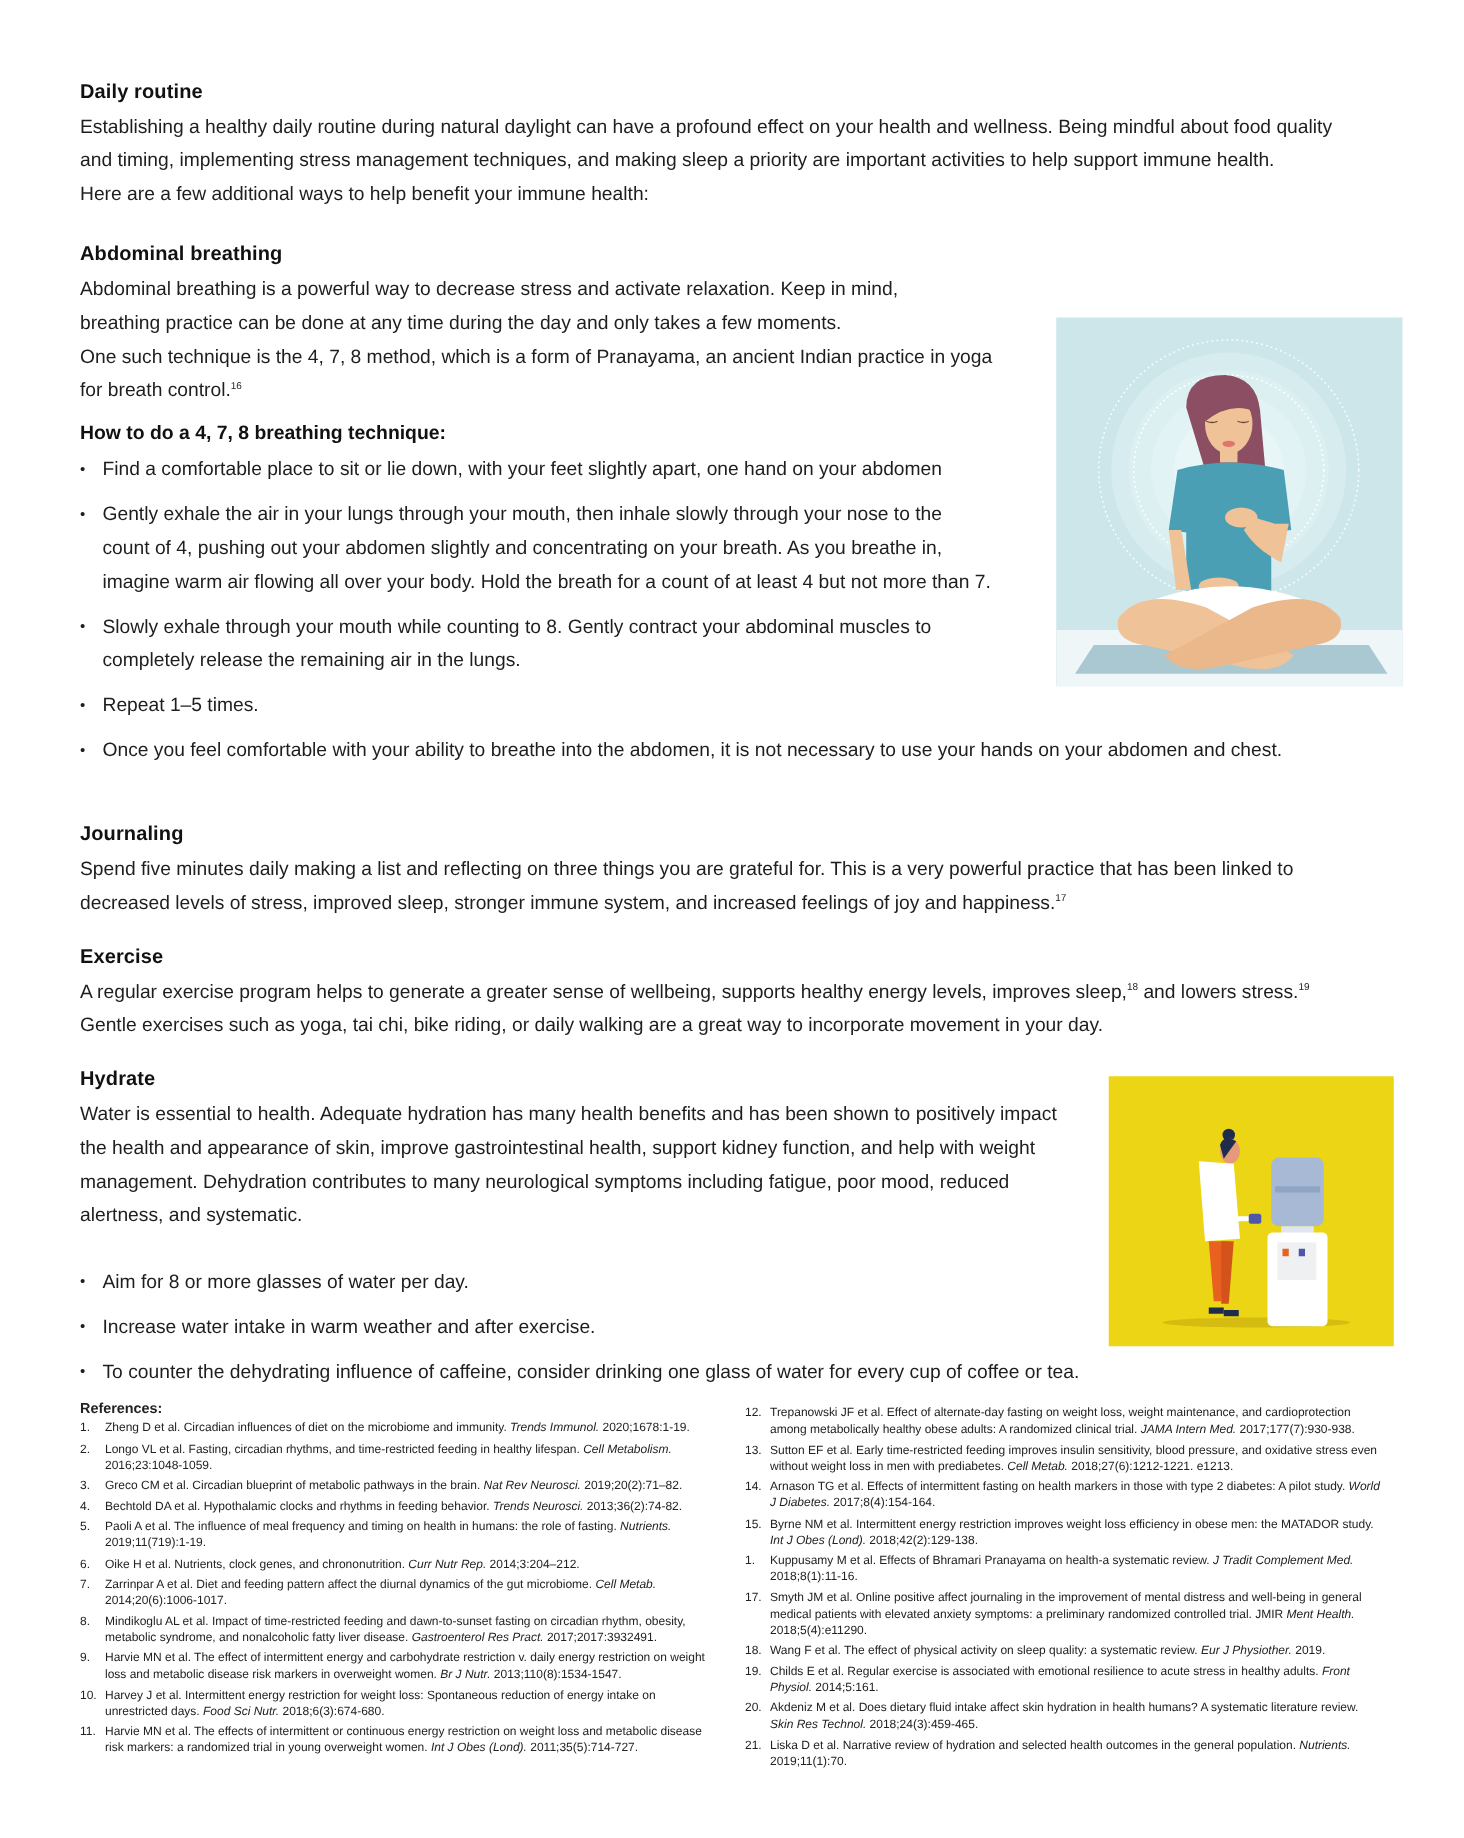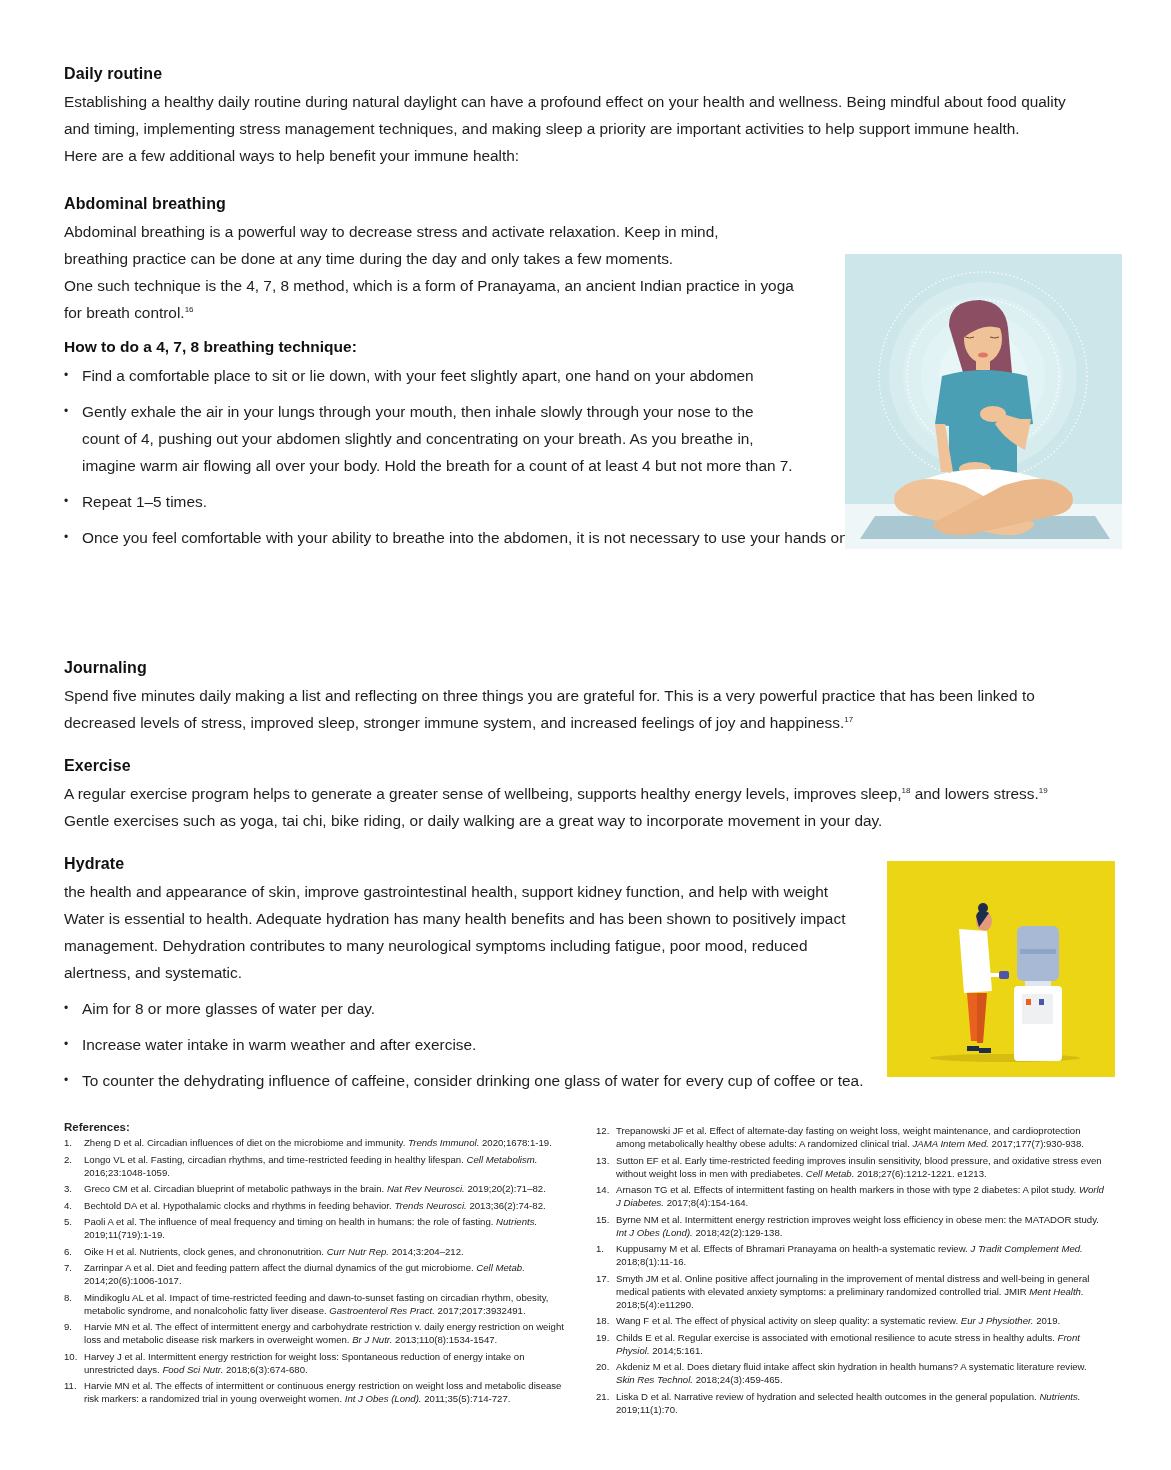--- a/index.html
+++ b/index.html
@@ -46,20 +46,24 @@
     <ul class="bullets" style="margin-top:4px;">
       <li class="bullet">
         <span style="display:block">Find a comfortable place to sit or lie down, with your feet slightly apart, one hand on your abdomen</span>
       </li>
       <li class="bullet">
         <span style="display:block">Gently exhale the air in your lungs through your mouth, then inhale slowly through your nose to the</span>
         <span style="display:block">count of 4, pushing out your abdomen slightly and concentrating on your breath. As you breathe in,</span>
         <span style="display:block">imagine warm air flowing all over your body. Hold the breath for a count of at least 4 but not more than 7.</span>
       </li>
       <li class="bullet">
+        <span style="display:block">Slowly exhale through your mouth while counting to 8. Gently contract your abdominal muscles to</span>
+        <span style="display:block">completely release the remaining air in the lungs.</span>
+      </li>
+      <li class="bullet">
         <span style="display:block">Repeat 1–5 times.</span>
       </li>
       <li class="bullet">
         <span style="display:block">Once you feel comfortable with your ability to breathe into the abdomen, it is not necessary to use your hands on your abdomen and chest.</span>
       </li>
     </ul>
   </div>
 
   <div class="sect" style="top:594px;">
     <h2>Journaling</h2>
@@ -68,25 +72,25 @@
   </div>
 
   <div class="sect" style="top:692px;">
     <h2>Exercise</h2>
     <p class="body"><span>A regular exercise program helps to generate a greater sense of wellbeing, supports healthy energy levels, improves sleep,</span><sup>18</sup><span> and lowers stress.</span><sup>19</sup></p>
     <p class="body">Gentle exercises such as yoga, tai chi, bike riding, or daily walking are a great way to incorporate movement in your day.</p>
   </div>
 
   <div class="sect" style="top:790px;">
     <h2>Hydrate</h2>
+    <p class="body">Water is essential to health. Adequate hydration has many health benefits and has been shown to positively impact</p>
     <p class="body">the health and appearance of skin, improve gastrointestinal health, support kidney function, and help with weight</p>
-    <p class="body">Water is essential to health. Adequate hydration has many health benefits and has been shown to positively impact</p>
     <p class="body">management. Dehydration contributes to many neurological symptoms including fatigue, poor mood, reduced</p>
     <p class="body">alertness, and systematic.</p>
-    <ul class="bullets" style="margin-top:9px;">
+    <ul class="bullets" style="margin-top:26px;">
       <li class="bullet">Aim for 8 or more glasses of water per day.</li>
       <li class="bullet">Increase water intake in warm weather and after exercise.</li>
       <li class="bullet">To counter the dehydrating influence of caffeine, consider drinking one glass of water for every cup of coffee or tea.</li>
     </ul>
   </div>
 </div>
 
 <div class="illus" style="left:845px; top:254px; width:277px; height:295px; background:#cde6e9;">
   <svg width="277" height="295" viewBox="0 0 277 295">
     <rect x="0" y="250" width="277" height="45" fill="#eef6f8"></rect>

